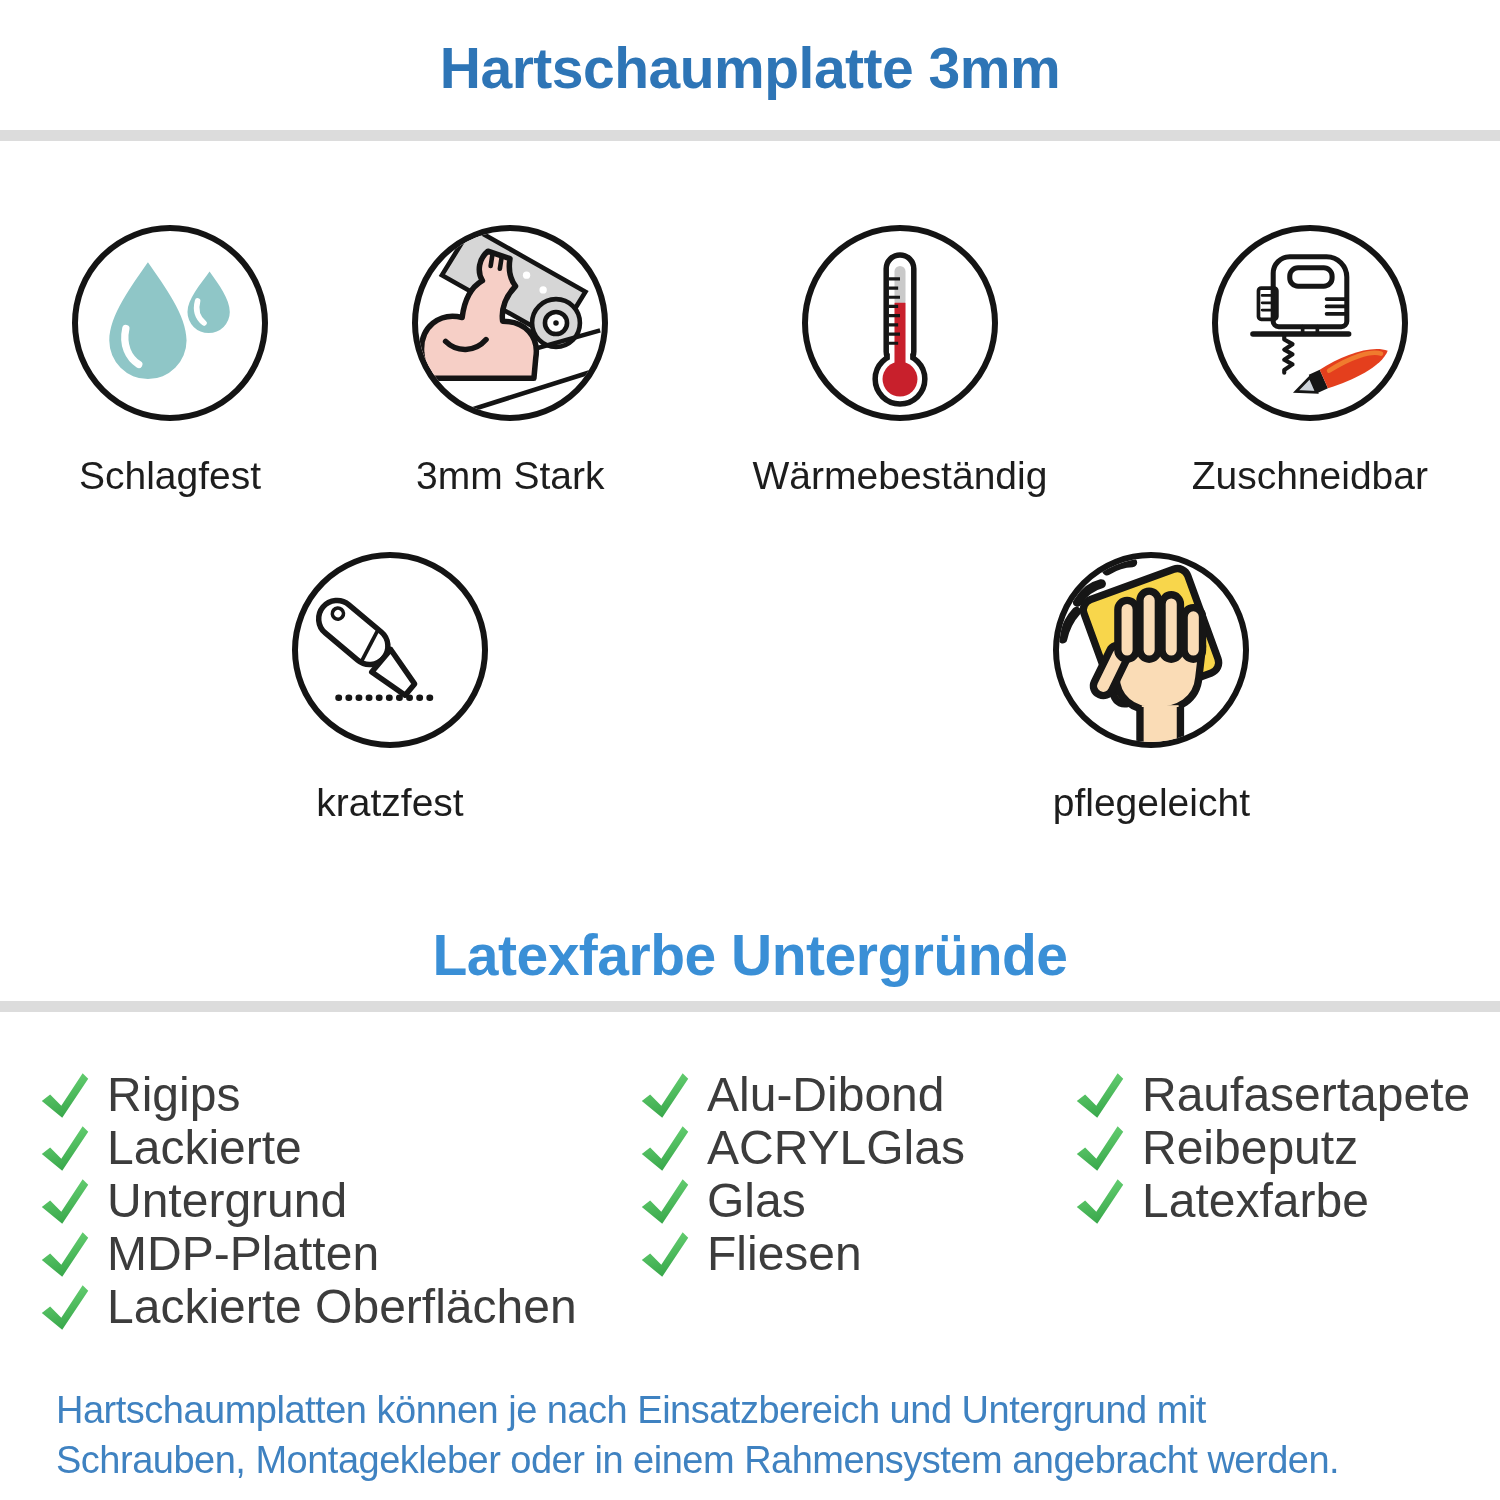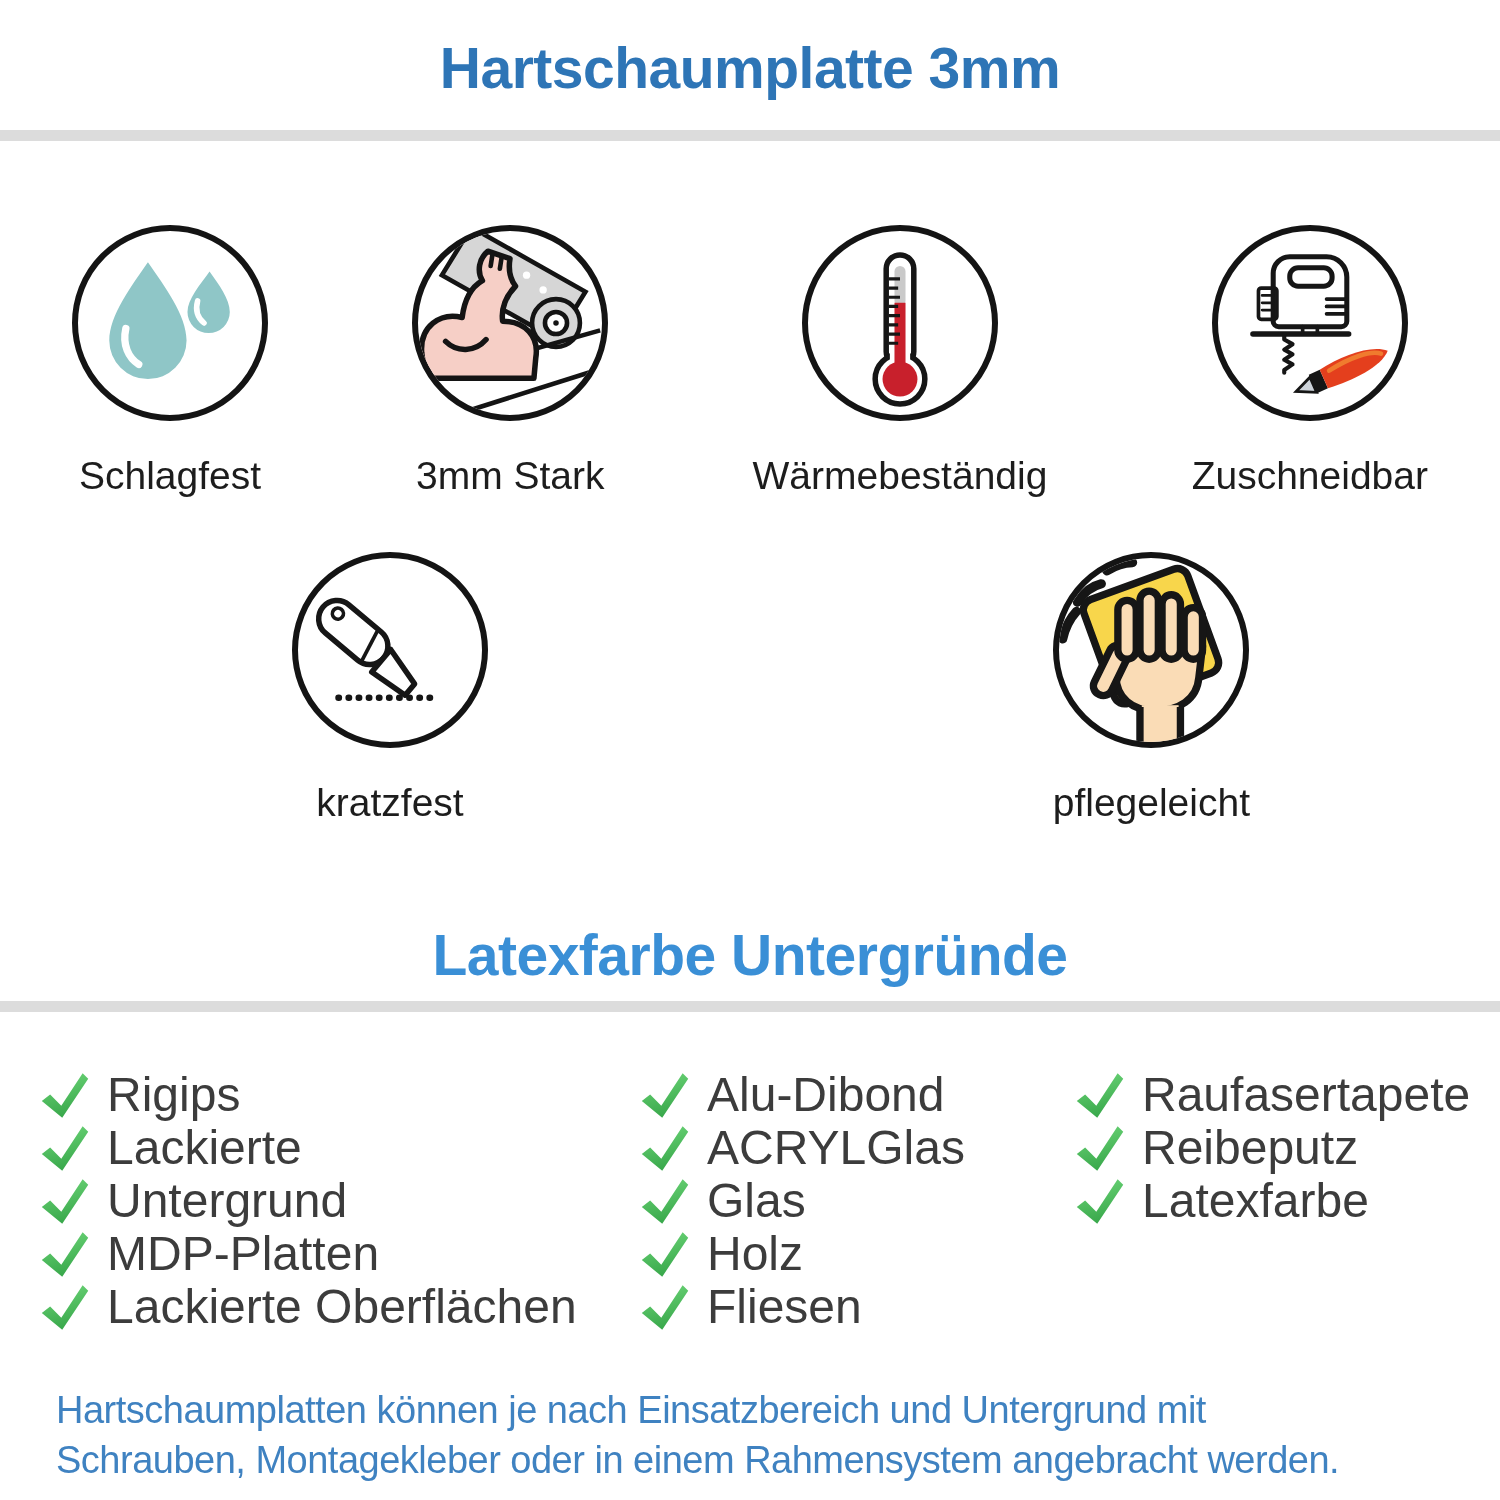--- a/index.html
+++ b/index.html
@@ -230,26 +230,20 @@
       <div class="sub-item">
         <svg class="check" viewBox="0 0 56 53">
             <path d="M3,33 L12,26 L24,38 L47,3 L53,9 L25,51 Z" fill="url(#checkGrad)"></path>
           </svg>
         <span class="sub-label">Glas</span>
       </div>
       <div class="sub-item">
         <svg class="check" viewBox="0 0 56 53">
             <path d="M3,33 L12,26 L24,38 L47,3 L53,9 L25,51 Z" fill="url(#checkGrad)"></path>
           </svg>
-        <span class="sub-label">Holz</span>
-      </div>
-      <div class="sub-item">
-        <svg class="check" viewBox="0 0 56 53">
-            <path d="M3,33 L12,26 L24,38 L47,3 L53,9 L25,51 Z" fill="url(#checkGrad)"></path>
-          </svg>
         <span class="sub-label">Fliesen</span>
       </div>
     </div>
 
     <div class="sub-col c3">
       <div class="sub-item">
         <svg class="check" viewBox="0 0 56 53">
             <path d="M3,33 L12,26 L24,38 L47,3 L53,9 L25,51 Z" fill="url(#checkGrad)"></path>
           </svg>
         <span class="sub-label">Raufasertapete</span>

